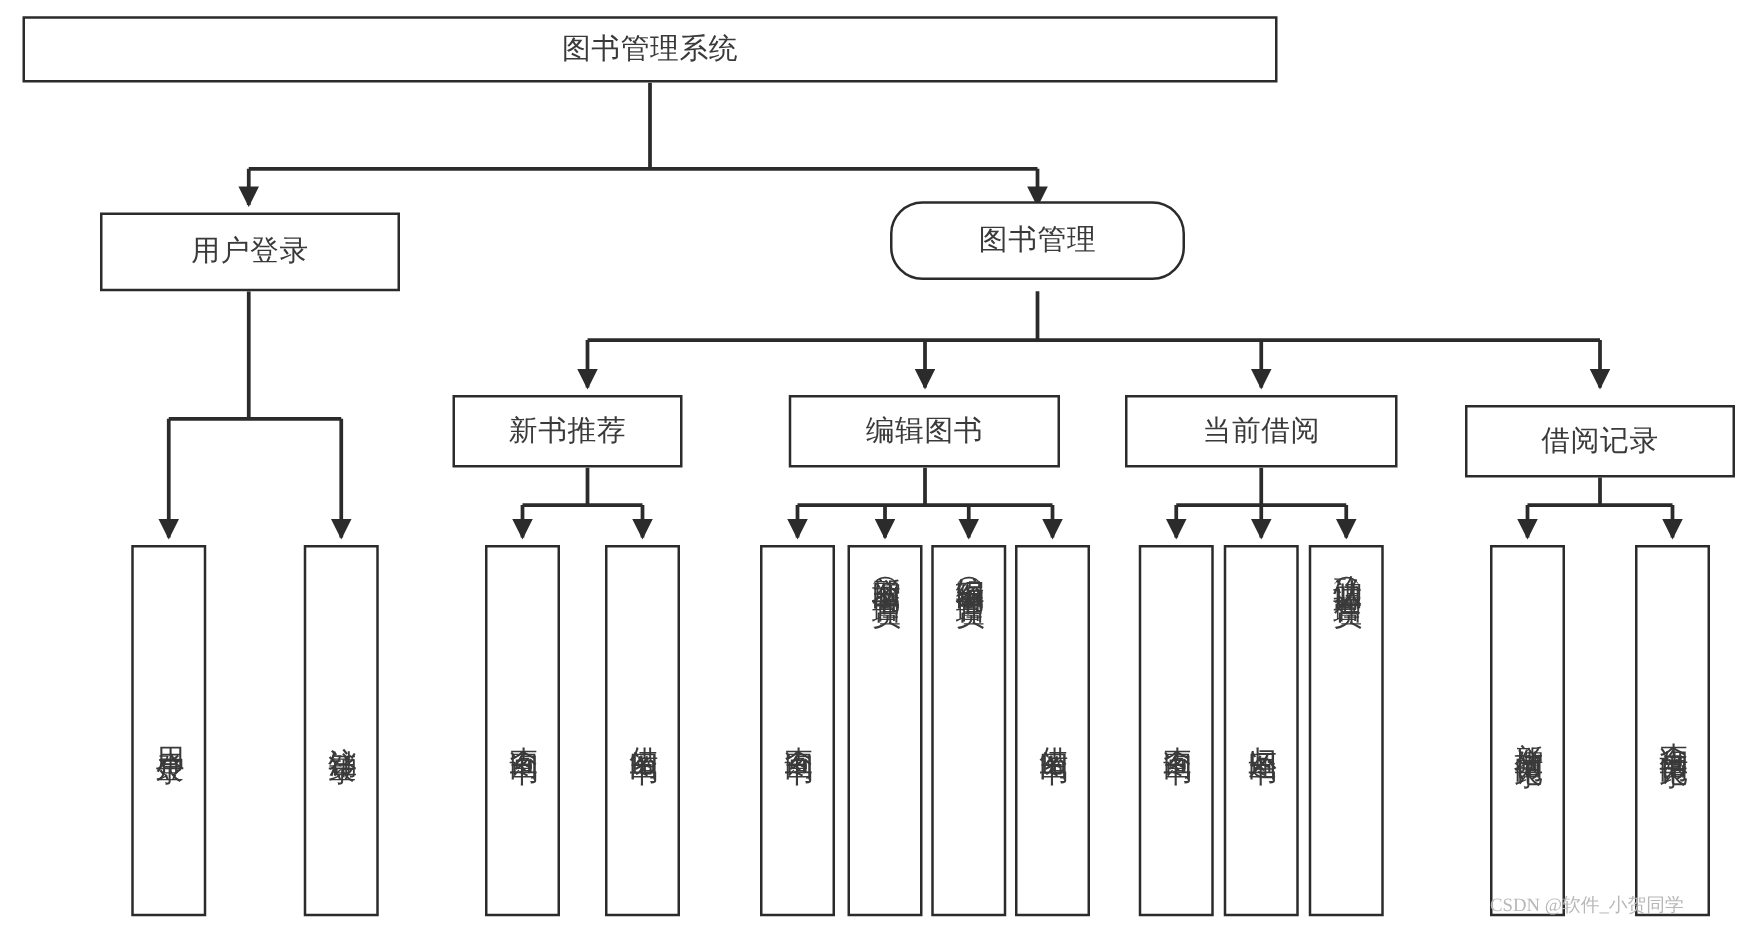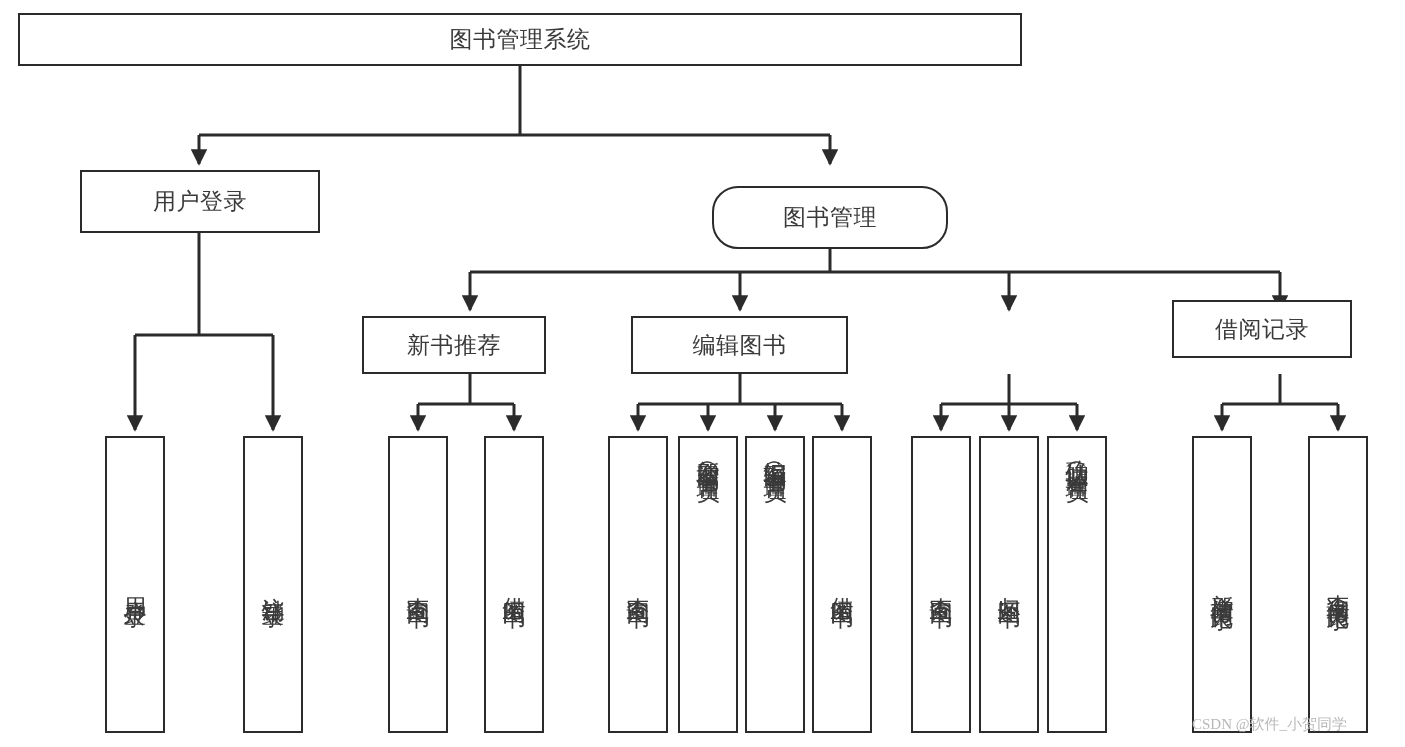--- a/index.html
+++ b/index.html
@@ -132,31 +132,34 @@
     </g>
   </svg>
 
   <div class="node h root" style="left:18px; top:13px; width:1004px; height:53px;">
     <span class="lbl">图书管理系统</span>
   </div>
 
   <div class="node h" style="left:80px; top:170px; width:240px; height:63px;">
     <span class="lbl">用户登录</span>
   </div>
-  <div class="node h" style="left:712px; top:186px; width:236px; height:63px;border-radius:26px;">
+  <div class="node h" style="left:712px; top:161px; width:236px; height:63px;border-radius:26px;">
     <span class="lbl">图书管理</span>
   </div>
 
   <div class="node h" style="left:362px; top:316px; width:184px; height:58px;">
     <span class="lbl">新书推荐</span>
   </div>
   <div class="node h" style="left:631px; top:316px; width:217px; height:58px;">
     <span class="lbl">编辑图书</span>
   </div>
-  <div class="node h" style="left:1172px; top:300px; width:180px; height:58px;">
+  <div class="node h" style="left:900px; top:316px; width:218px; height:58px;">
+    <span class="lbl">当前借阅</span>
+  </div>
+  <div class="node h" style="left:1172px; top:324px; width:216px; height:58px;">
     <span class="lbl">借阅记录</span>
   </div>
 
   <div class="node v centered" style="left:105px; top:436px; width:60px; height:297px;">
     <span class="lbl">用户登录</span>
   </div>
   <div class="node v centered" style="left:243px; top:436px; width:60px; height:297px;">
     <span class="lbl">注销登录</span>
   </div>
 

